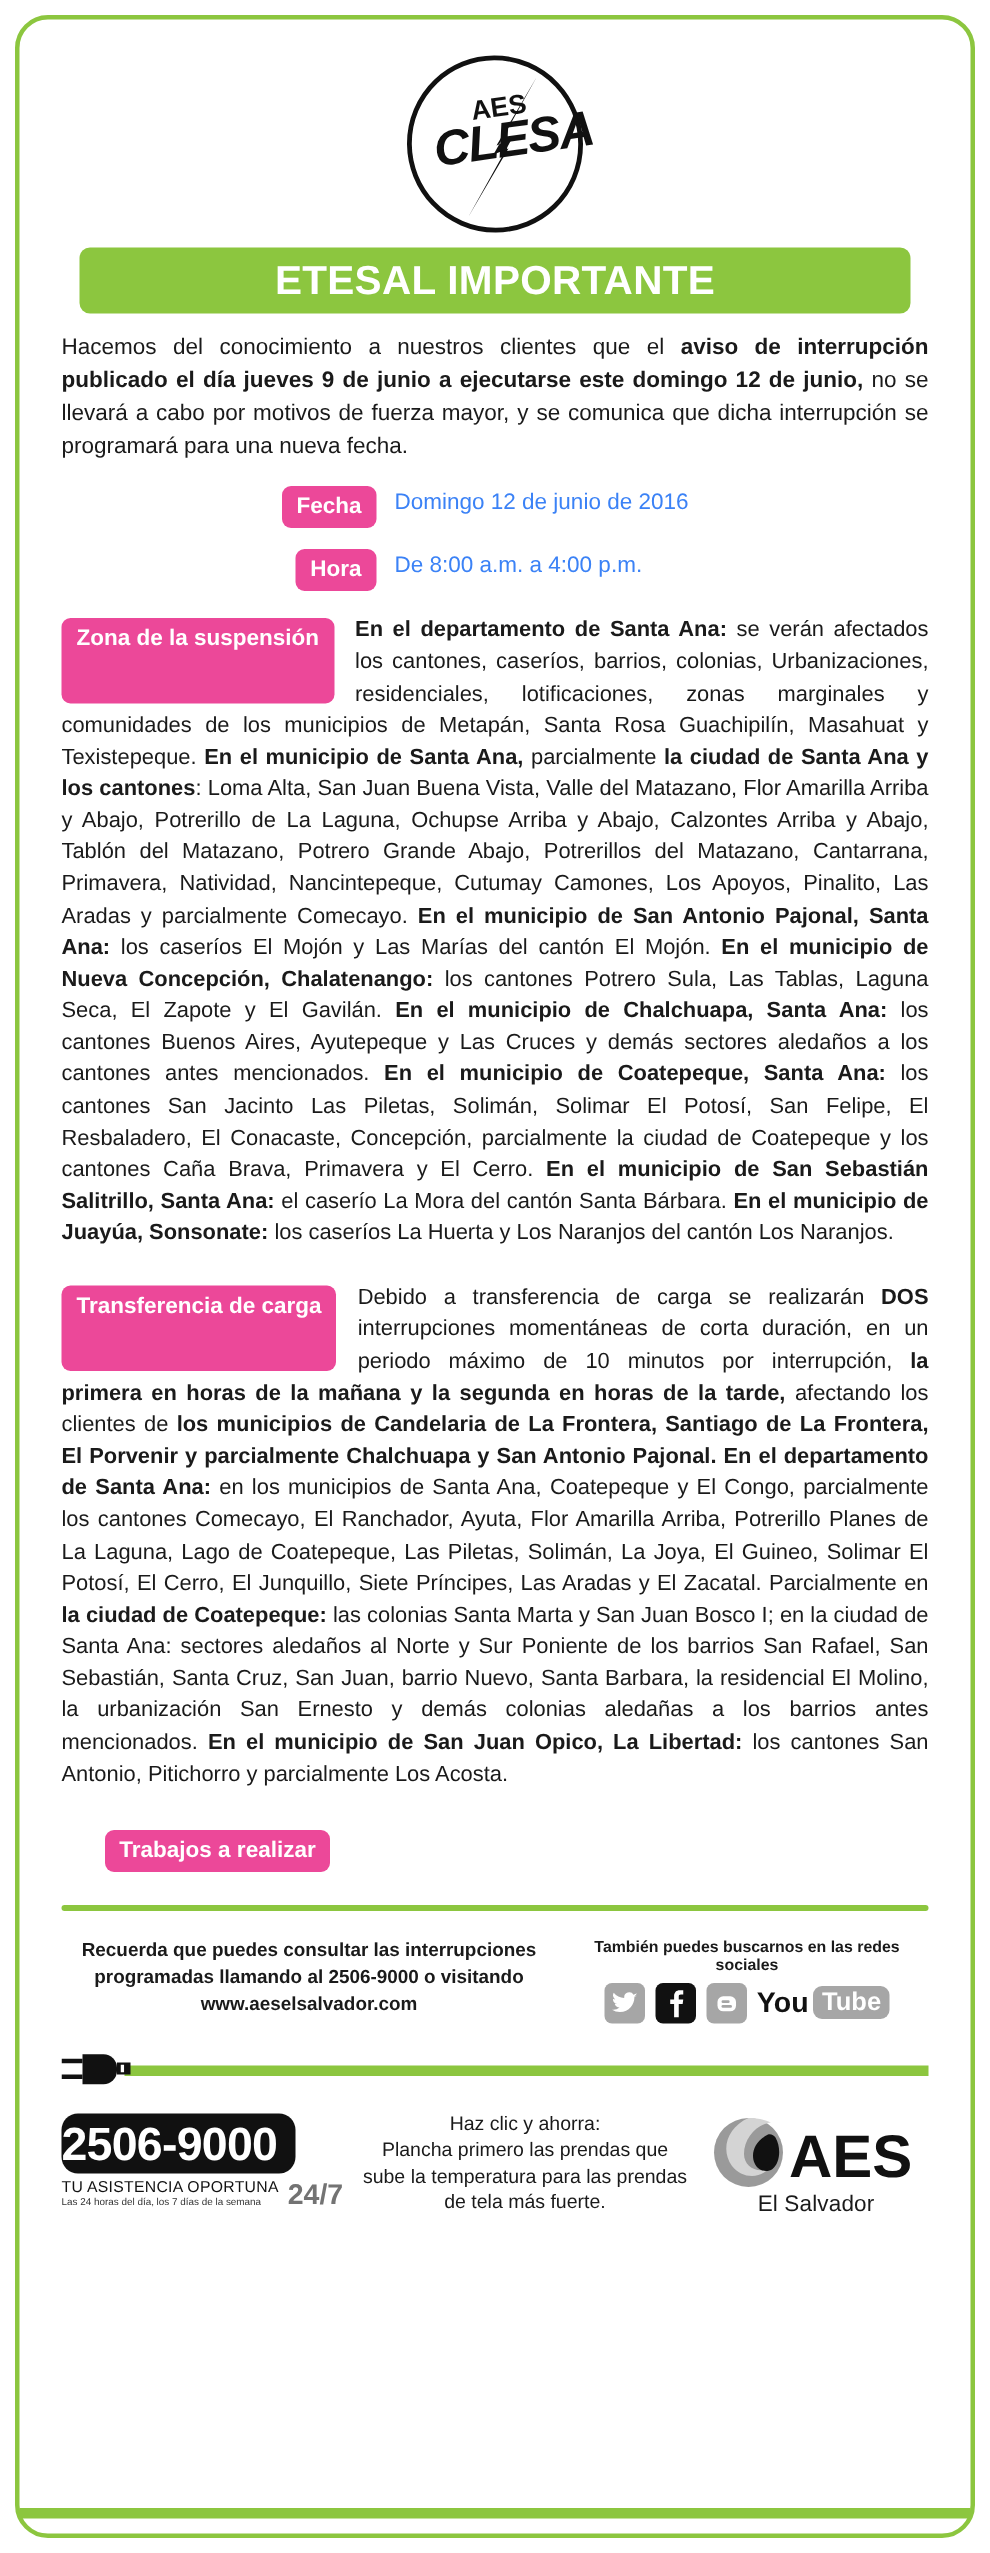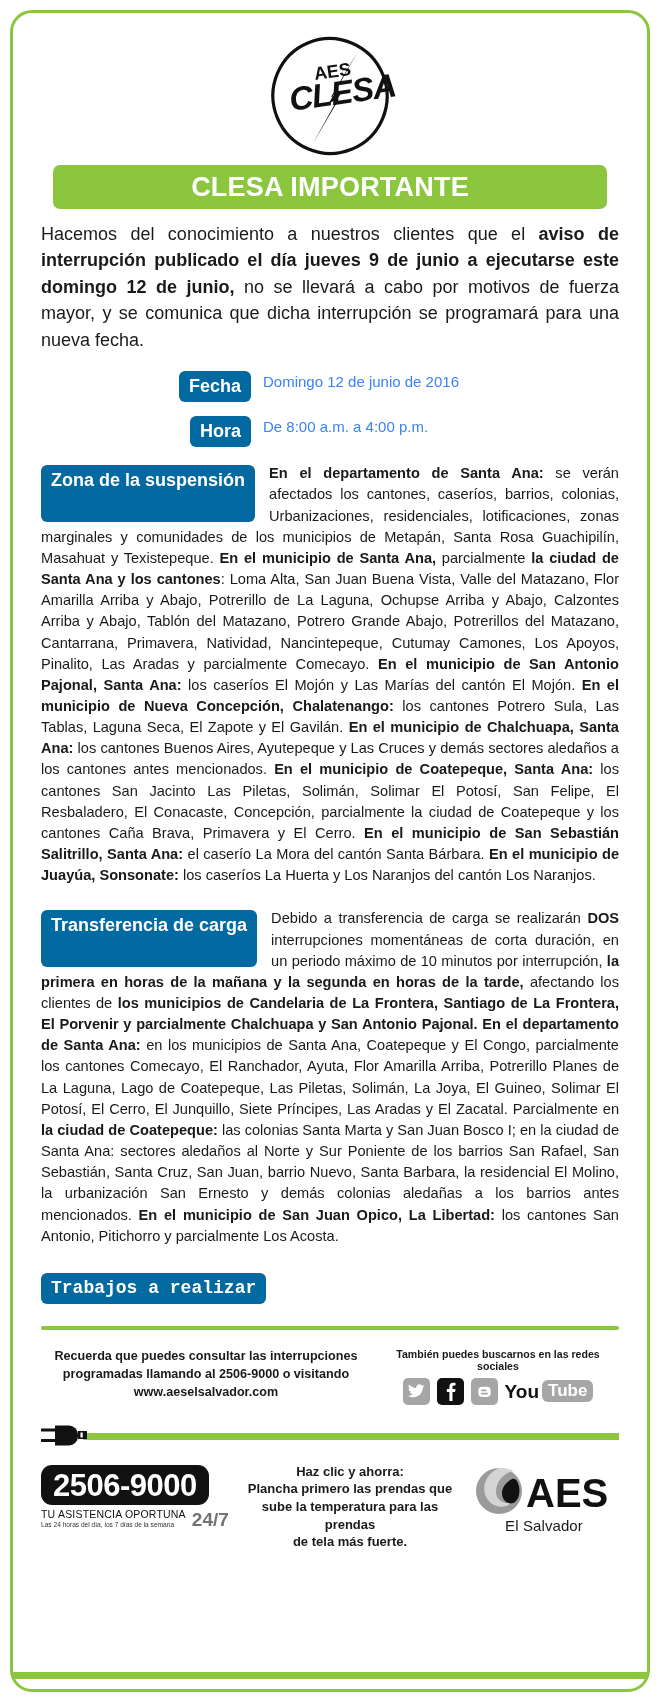--- a/index.html
+++ b/index.html
@@ -57,39 +57,39 @@
   .banner-text {
     color: #ffffff;
     font-size: 27px;
     font-weight: bold;
     letter-spacing: .2px;
   }
 
   
   .intro {
     margin-top: 12px;
-    font-size: 18px;
+    font-size: 15px;
     line-height: 1.47;
     color: #1a1a1a;
     text-align: justify;
     text-justify: inter-word;
   }
   .intro b { font-weight: bold; }
 
   
   .pill {
     display: inline-block;
-    background: #0369a1;
+    background: #ec4899;
     color: #ffffff;
     font-weight: bold;
     border-radius: 6px;
     text-align: center;
     line-height: 1;
     padding: 6px 10px 7px 10px;
-    font-size: 18px;
+    font-size: 15px;
     white-space: nowrap;
   }
 
   .kv-row {
     display: flex;
     align-items: flex-start;
     margin-top: 14px;
   }
   .kv-row .pill-cell {
     width: 222px;
@@ -126,24 +126,23 @@
   
   .trabajos-row {
     display: flex;
     align-items: flex-start;
     margin-top: 26px;
   }
   .trabajos-row .pill-cell {
     width: 222px;
     flex: 0 0 222px;
     display: flex;
-    justify-content: flex-start;
+    justify-content: center;
     padding-right: 14px;
     box-sizing: border-box;
-    font-family: Liberation Mono, monospace;
   }
   .trabajos-row .trabajos-text {
     font-size: 15px;
     line-height: 1.38;
     color: #1a1a1a;
     padding-top: 2px;
   }
 
   
   .divider {
@@ -227,21 +226,21 @@
   .bottom {
     display: flex;
     align-items: flex-start;
     margin-top: 12px;
   }
   .phone-badge-cell { flex: 0 0 190px; padding-top: 4px;}
   .tip-cell {
     flex: 1;
     text-align: center;
     font-size: 13px;
-    font-weight: bold;
+    font-weight: normal;
     line-height: 1.35;
     color: #1a1a1a;
     padding: 2px 4px 0 4px;
   }
   .aes-cell {
     flex: 0 0 150px;
     display: flex;
     flex-direction: column;
     align-items: center;
     padding-top: 6px;
@@ -249,21 +248,21 @@
   .aes-sub {
     font-size: 15px;
     color: #1a1a1a;
     margin-top: -2px;
     letter-spacing: .1px;
   }
 
   .phone-badge {
     background: #111111;
     border-radius: 11px;
-    padding: 5px 12px 4px 12px;
+    padding: 5px 12px 4px 0;
     display: inline-block;
   }
   .phone-number {
     color: #ffffff;
     font-size: 31px;
     font-weight: bold;
     letter-spacing: -0.5px;
     line-height: 1;
   }
   .phone-sub {
@@ -301,21 +300,21 @@
     <div class="logo-wrap">
       <svg width="150" height="122" viewBox="0 0 150 122">
         <ellipse cx="75" cy="61" rx="57" ry="57.5" fill="none" stroke="#111111" stroke-width="3.2" transform="rotate(-22 75 61)"></ellipse>
         <text x="60" y="45" font-family="'Liberation Sans', sans-serif" font-size="18" font-weight="bold" fill="#111111" transform="rotate(-8 60 45)">AES</text>
         <text x="36" y="76" font-family="'Liberation Sans', sans-serif" font-size="33" font-weight="bold" font-style="italic" fill="#111111" transform="rotate(-8 36 76)" letter-spacing="-1">CLESA</text>
         <path d="M103 16 L74 68 L84 64 L57 110 L86 58 L76 62 Z" fill="#111111"></path>
       </svg>
     </div>
 
     <div class="banner">
-      <span class="banner-text">CLESA IMPORTANTE</span>
+      <span class="banner-text">ETESAL IMPORTANTE</span>
     </div>
 
     <p class="intro"><span>Hacemos del conocimiento a nuestros clientes que el </span><b>aviso de interrupción publicado el día jueves 9 de junio a ejecutarse este domingo 12 de junio,</b><span> no se llevará a cabo por motivos de fuerza mayor, y se comunica que dicha interrupción se programará para una nueva fecha.</span></p>
 
     <div class="kv-row">
       <div class="pill-cell">
         <span class="pill">Fecha</span>
       </div>
       <div class="kv-value">Domingo 12 de junio de  2016</div>
     </div>

